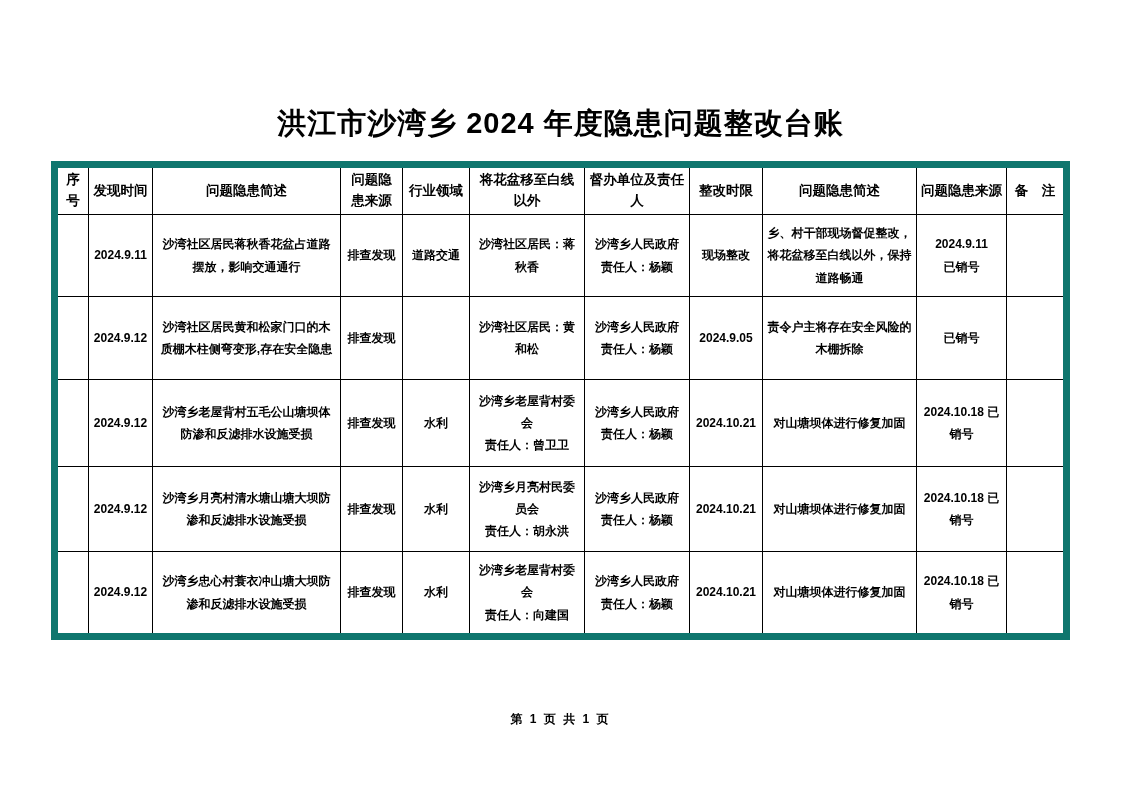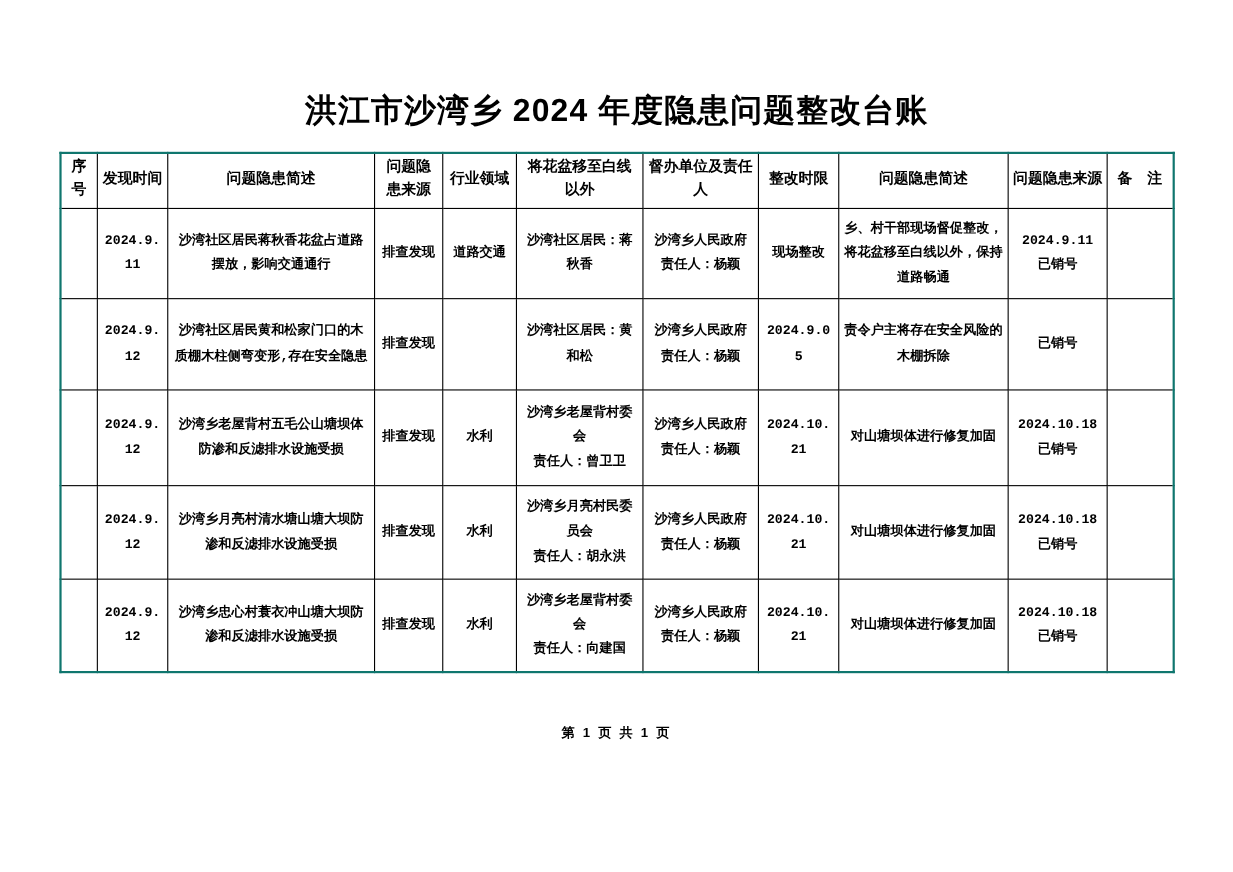--- a/index.html
+++ b/index.html
@@ -4,37 +4,36 @@
 <style>
   * { margin: 0; padding: 0; box-sizing: border-box; }
   html, body {
     width: 1121px; height: 793px;
     background: #ffffff;
     font-family: "Liberation Sans", sans-serif;
     color: #000;
   }
   .page {
     width: 1121px; height: 793px;
-    padding-top: 81px;
+    padding-top: 104px;
     overflow: hidden;
   }
   .doc-title {
     text-align: center;
     font-size: 29px;
     font-weight: bold;
     letter-spacing: 1px;
     margin-bottom: 17px;
   }
   table.ledger {
     width: 1012px;
     margin: 0 auto;
     border-collapse: collapse;
-    border: 2px solid #0f766e;
+    border: 7px solid #0f766e;
     table-layout: fixed;
-    font-family: Liberation Mono, monospace;
   }
   table.ledger th, table.ledger td {
     border: 1px solid #000;
     text-align: center;
     vertical-align: middle;
     font-weight: bold;
     white-space: pre-line;
     word-break: break-all;
     padding: 2px 4px;
   }
@@ -49,21 +48,21 @@
   thead tr { height: 50px; }
   tbody tr:nth-child(1) { height: 82px; }
   tbody tr:nth-child(2) { height: 83px; }
   tbody tr:nth-child(3) { height: 87px; }
   tbody tr:nth-child(4) { height: 85px; }
   tbody tr:nth-child(5) { height: 85px; }
   .page-footer {
     text-align: center;
     font-size: 12px;
     font-weight: bold;
-    margin-top: 46px;
+    margin-top: 71px;
     letter-spacing: 2px;
   }
 </style>
 </head>
 <body>
 
 <div class="page">
 
   <h1 class="doc-title">洪江市沙湾乡 2024 年度隐患问题整改台账</h1>
 

